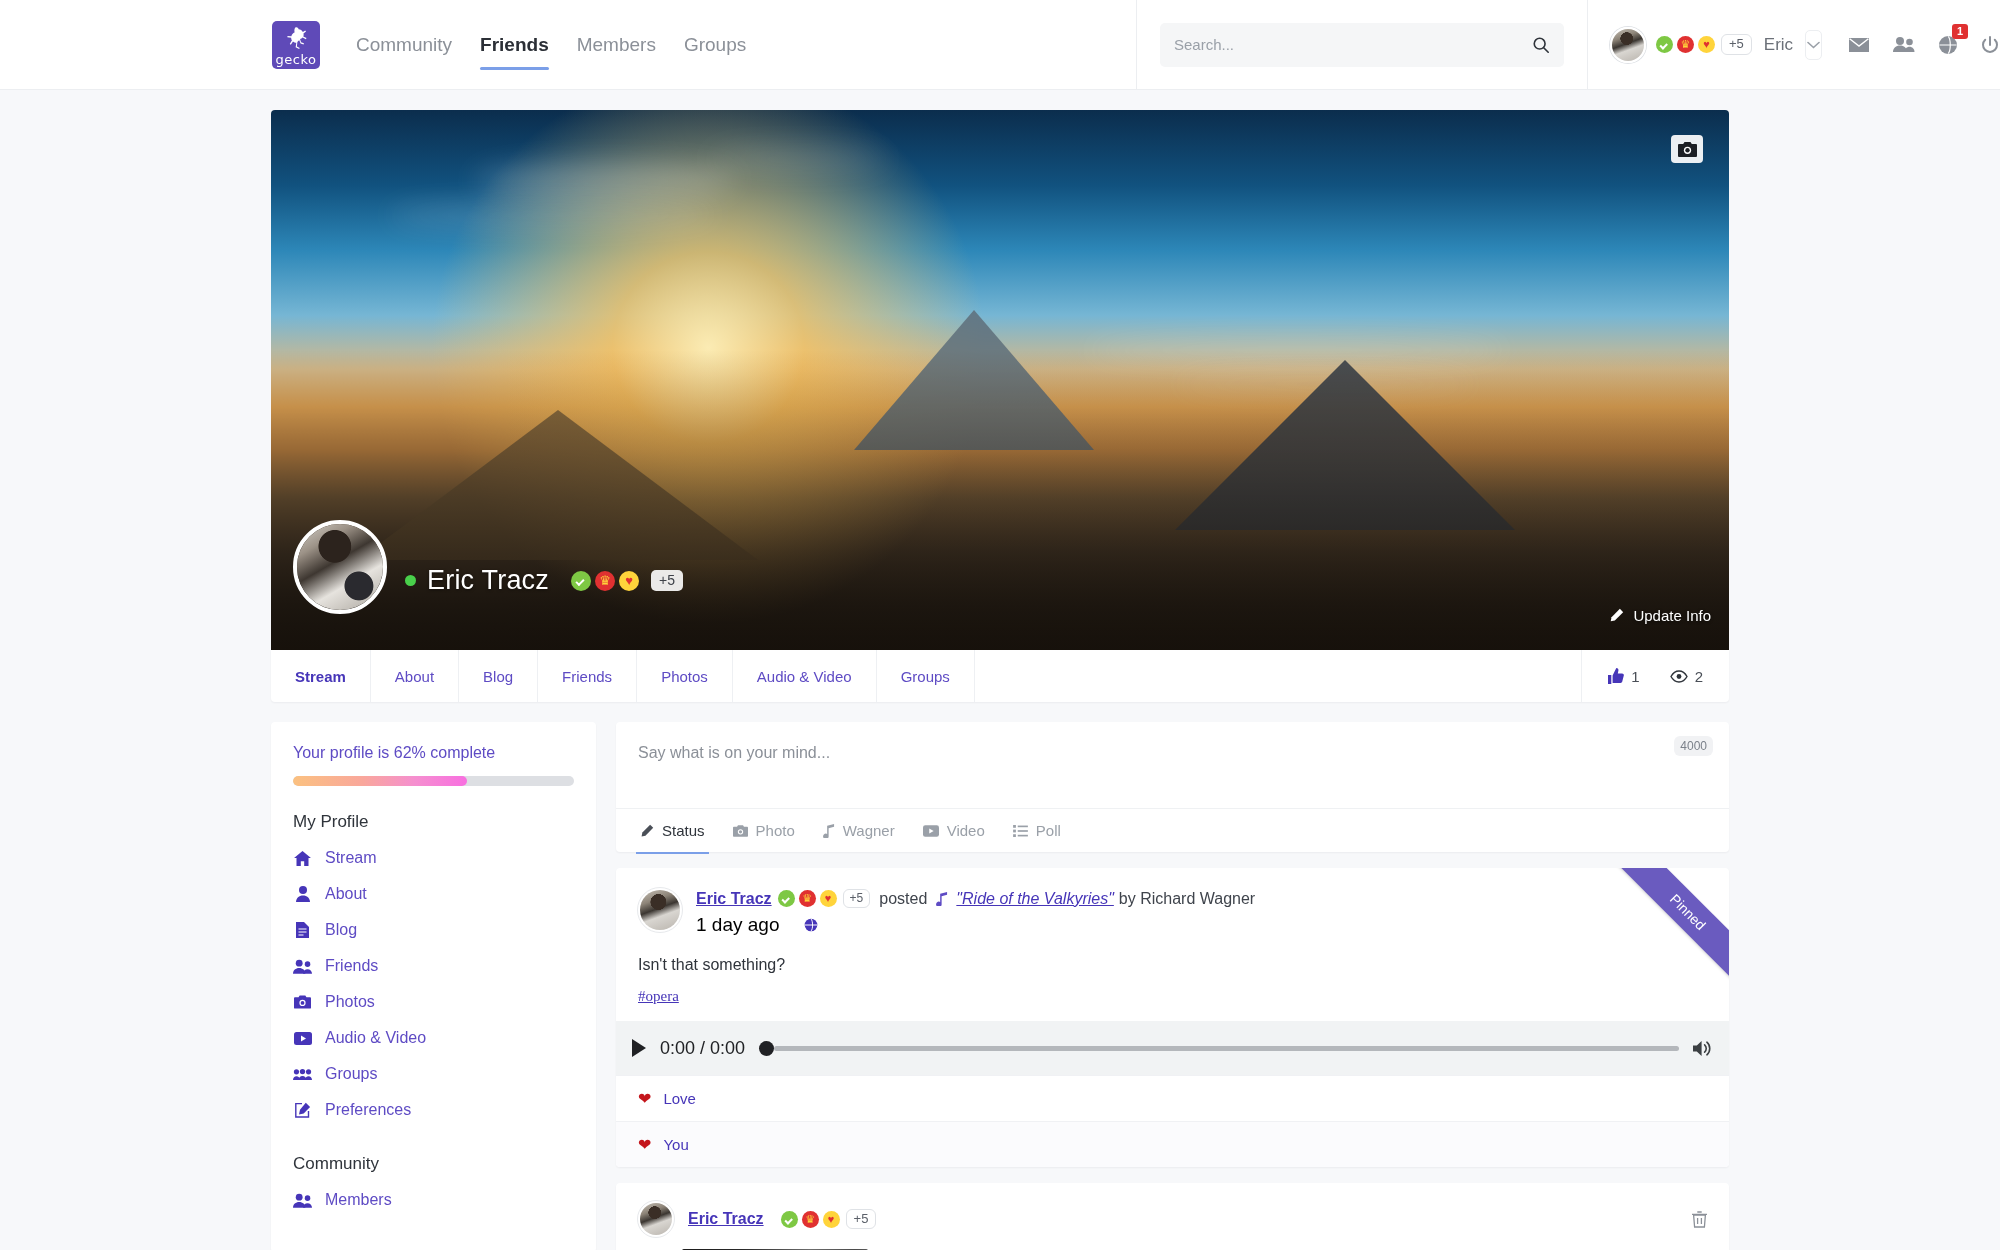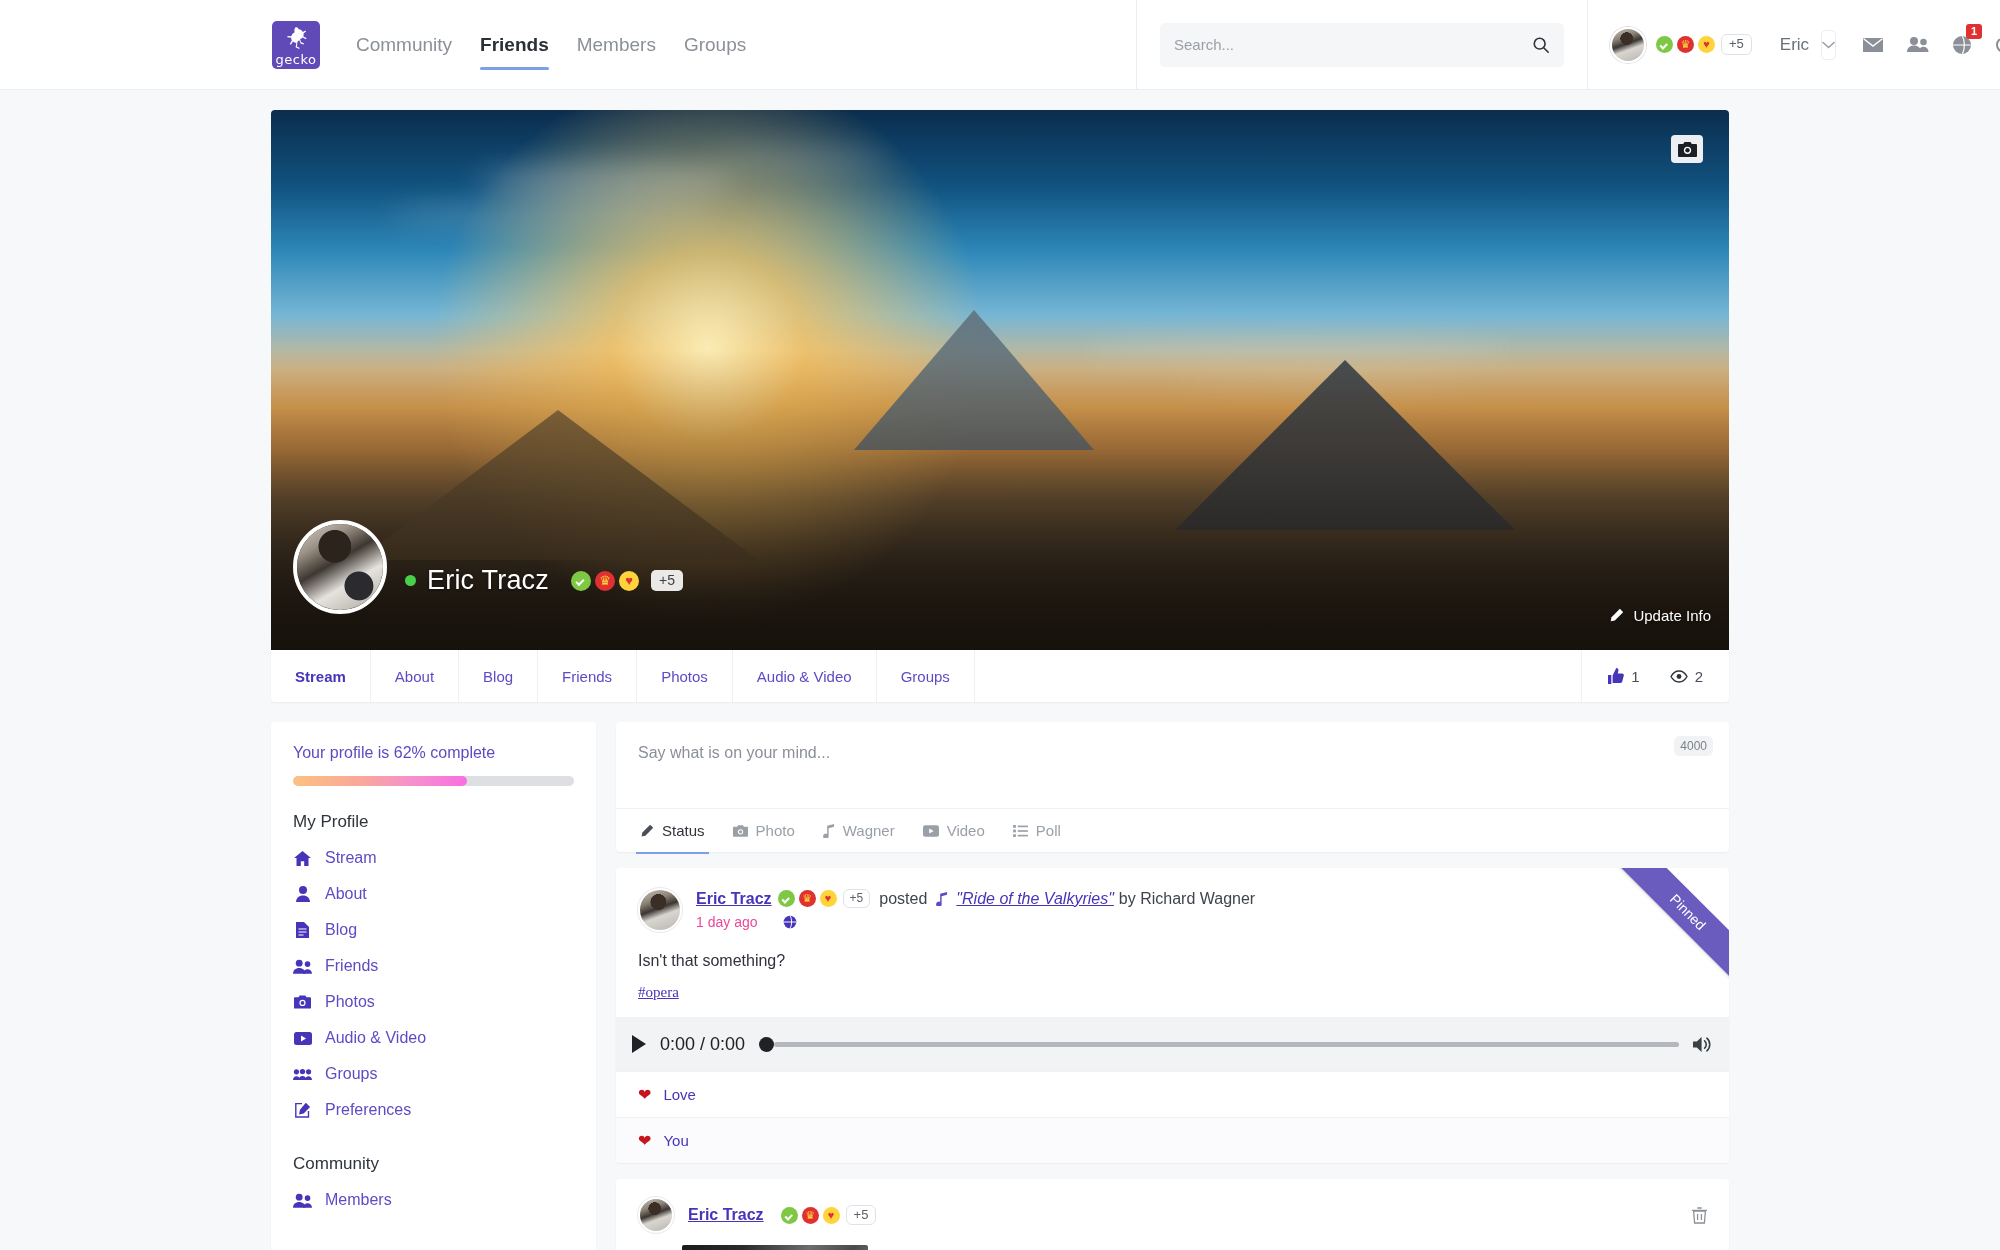--- a/index.html
+++ b/index.html
@@ -88,21 +88,21 @@
   .bdg.crown { background: #e03131; }
   .bdg.crown::after { content:"♛"; position:absolute; inset:0; color:#ffd43b; font-size:11px;
     text-align:center; line-height:17px; }
   .bdg.heart { background: #ffd43b; }
   .bdg.heart::after { content:"♥"; position:absolute; inset:0; color:#e03131; font-size:11px;
     text-align:center; line-height:17px; }
   .plus5 {
     border:1px solid #dfe2e6; border-radius:6px; background:#fff;
     font-size:13px; color:#5b6069; padding:2px 7px; margin-left:6px; line-height:1.1;
   }
-  .uname { font-size: 17px; color: #6b7078; margin-left: 28px; }
+  .uname { font-size: 17px; color: #6b7078; margin-left: 12px; }
   .caret-btn {
     width: 42px; height: 30px; border:1px solid #eceef1; border-radius:5px;
     margin-left: 12px; display:flex; align-items:center; justify-content:center;
     color:#9aa0a8; font-size: 11px;
   }
   .icon-group { display:flex; align-items:center; gap: 22px; margin-left: 26px; color:#8b9098; }
   .icon-group .ic { position: relative; display:flex; align-items:center; }
   .notif-dot {
     position:absolute; top:-11px; right:-10px; background:#e03131; color:#fff;
     font-size: 11px; border-radius: 3px; padding: 1px 5px; line-height: 1.25;
@@ -229,21 +229,21 @@
     outline: 1px solid #e7e9ec; }
   .post-meta { margin-left: 14px; padding-top: 1px; }
   .post-line1 { display:flex; align-items:center; flex-wrap:wrap; gap: 0; font-size:16px; color:#3f444c; }
   .post-line1 .author { color:#4635b8; font-weight: 700; margin-right: 6px; }
   .post-line1 .badges { margin-left: 0; margin-right: 6px; }
   .post-line1 .plus5 { margin-left: 0; margin-right: 9px; font-size:12px; padding:2px 6px;}
   .post-line1 .verb { color:#3f444c; margin-right: 9px; }
   .post-line1 .track { color:#4635b8; font-style: italic; }
   .post-line1 .byline { color:#3f444c; margin-left: 5px; }
   .post-line1 .music-ic { margin-right: 8px; color:#5e4bc4; }
-  .post-line2 { display:flex; align-items:center; gap:25px; margin-top: 6px; font-size:14px; color:#ec4899; }
+  .post-line2 { display:flex; align-items:center; gap:25px; margin-top: 6px; font-size:19px; color:#000000; }
   .globe-ic { color:#4635b8; }
   .post-body { padding: 20px 22px 0; font-size:16px; color:#2f343b; }
   .hashtag { display:block; padding: 14px 22px 16px; font-size:15px; color:#4635b8;font-family:Liberation Serif, serif; }
 
   .audio-player {
     background:#f1f3f4; height: 54px; display:flex; align-items:center; padding: 0 16px; gap: 14px;
   }
   .audio-player .play { width:0;height:0;border-style:solid;border-width:9px 0 9px 14px;
     border-color: transparent transparent transparent #202124; }
   .audio-player .time { font-size:18px; color:#202124; font-family:"Liberation Sans", sans-serif; }

